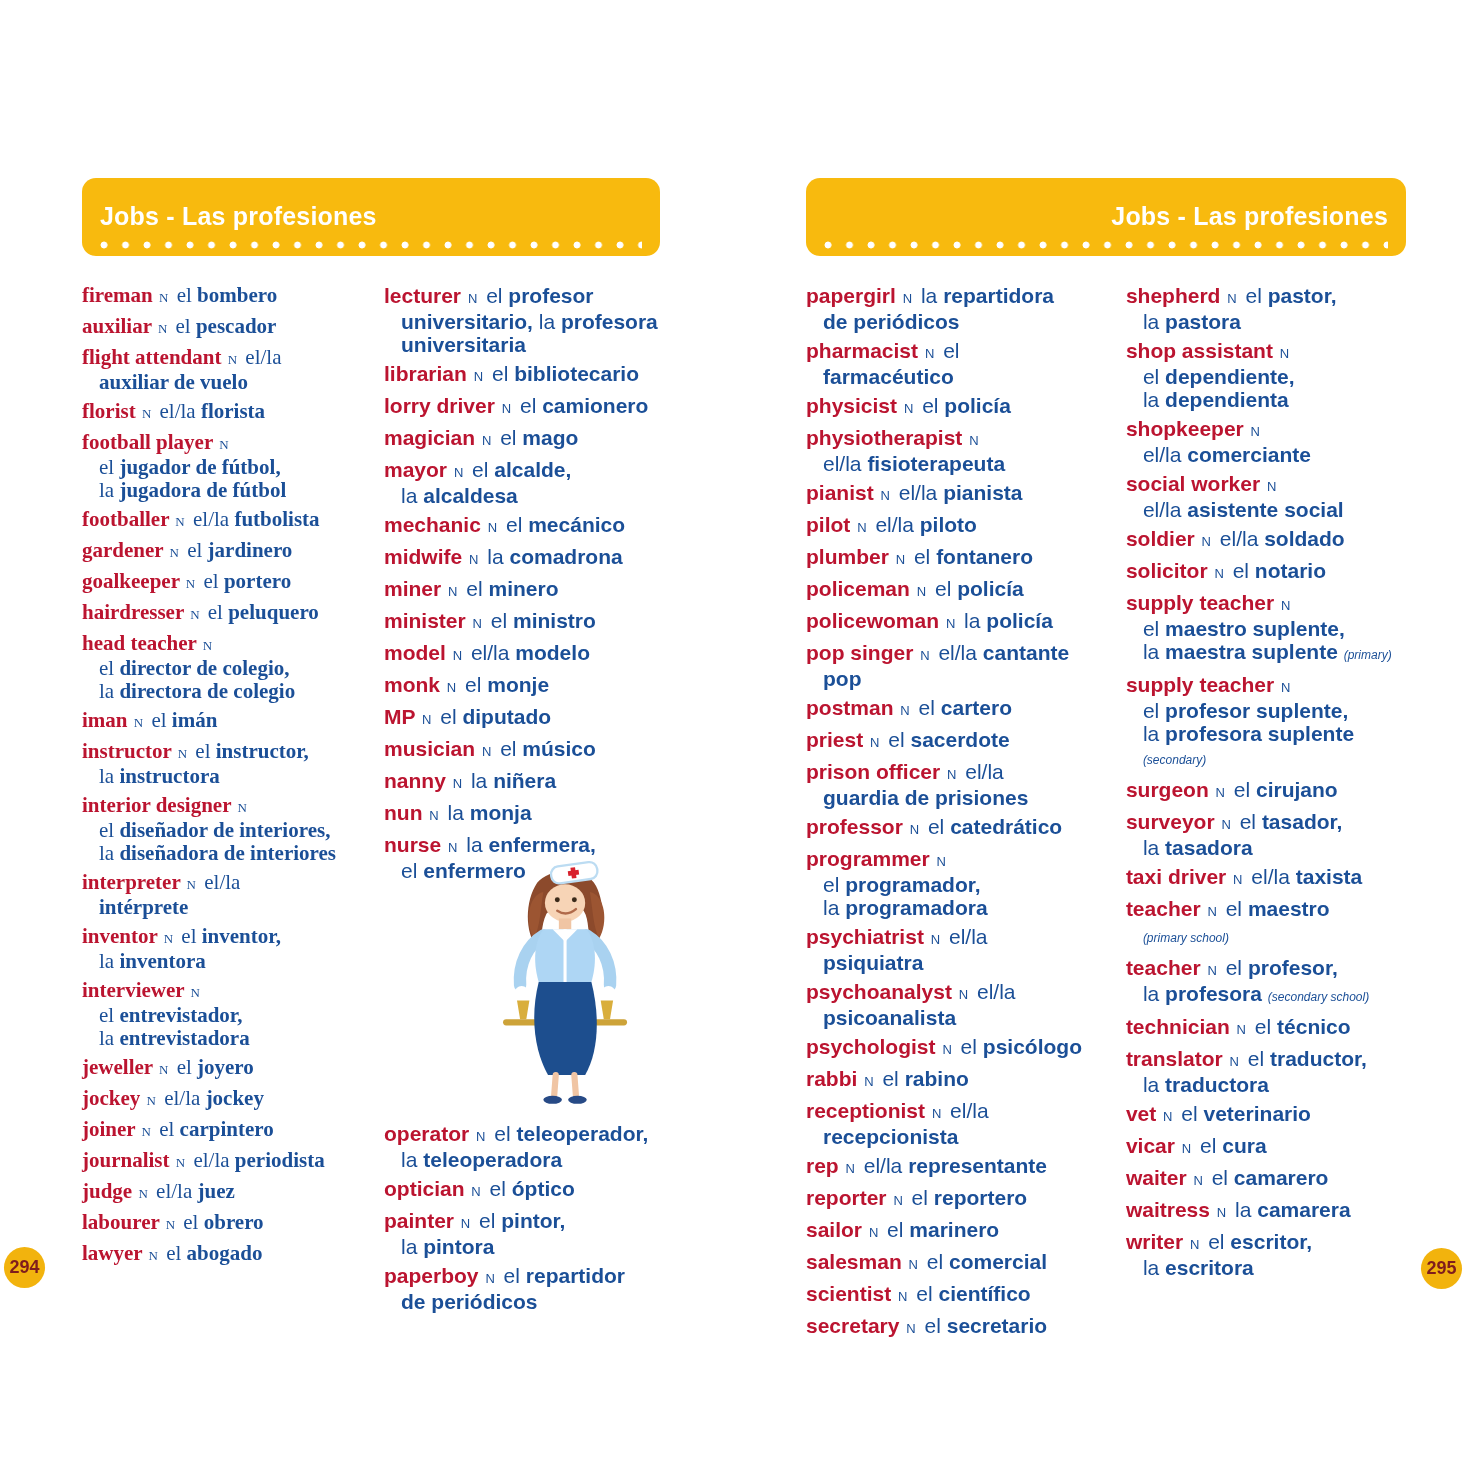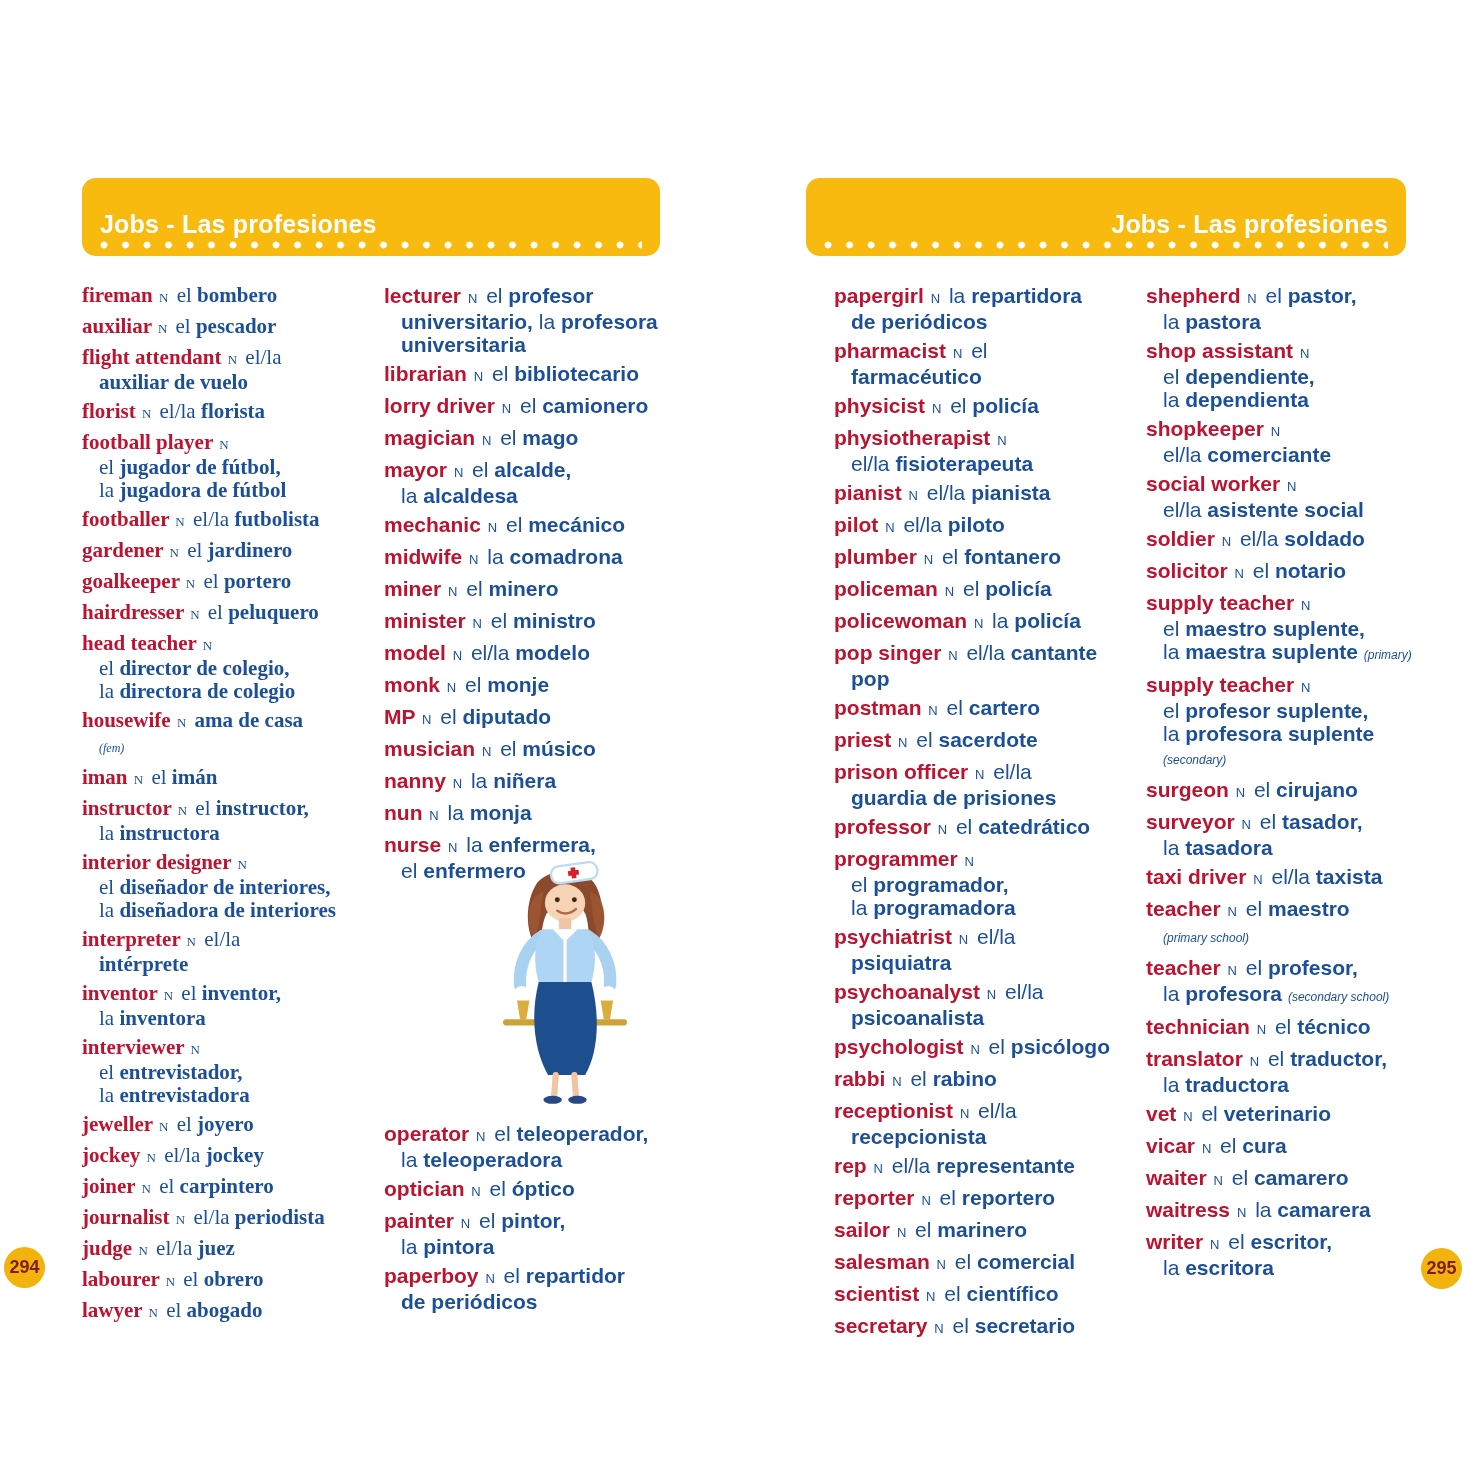--- a/index.html
+++ b/index.html
@@ -7,29 +7,29 @@
   body { font-family:"Liberation Sans", sans-serif; }
   #canvas { position:relative; width:1483px; height:1483px; background:#ffffff; overflow:hidden; }
 
   .page { position:absolute; top:178px; }
   .page-left  { left:82px;  width:578px; }
   .page-right { left:806px; width:600px; }
 
   .banner { height:78px; background:#f8ba0e; border-radius:14px;
             display:flex; flex-direction:column; justify-content:flex-end;
             padding:0 18px 7px 18px; }
-  .banner-title { color:#ffffff; font-weight:bold; font-size:25px; line-height:1; margin-bottom:4px; letter-spacing:0.2px; }
+  .banner-title { color:#ffffff; font-weight:bold; font-size:25px; line-height:1; margin-bottom:12px; letter-spacing:0.2px; }
   .banner-right .banner-title { text-align:right; }
   .dots { height:8px; background-image:radial-gradient(circle at 4px 4px, #ffffff 3.1px, rgba(255,255,255,0) 3.8px);
           background-size:21.5px 8px; background-repeat:repeat-x; }
 
   .columns { display:flex; margin-top:28px; align-items:flex-start; }
   .page-left  .col1 { width:302px;font-family:Liberation Serif, serif; }
   .page-left  .col2 { width:276px; }
-  .page-right .col1 { width:302px;margin-left:28px; }
+  .page-right .col1 { width:302px; }
   .page-right .col2 { width:298px;margin-left:36px; }
 
   .entry { margin-bottom:6px; font-size:21px; line-height:23px; font-weight:bold; color:#1b4f97; }
   .line { white-space:nowrap; }
   .line.cont { padding-left:17px; }
   .s-hw { color:#bb1430; }
   .s-n  { font-size:13px; font-weight:normal; color:#1b4f97; margin:0 3px 0 1px; }
   .s-ar { font-weight:normal; }
   .s-it { font-weight:normal; font-style:italic; font-size:12px; }
 
@@ -83,24 +83,20 @@
           </div>
           <div class="entry">
             <div class="line"><span class="s-hw">hairdresser</span> <span class="s-n">N</span> <span class="s-ar">el</span> <span class="s-tr">peluquero</span></div>
           </div>
           <div class="entry">
             <div class="line"><span class="s-hw">head teacher</span> <span class="s-n">N</span></div>
             <div class="line cont"><span class="s-ar">el</span> <span class="s-tr">director de colegio,</span></div>
             <div class="line cont"><span class="s-ar">la</span> <span class="s-tr">directora de colegio</span></div>
           </div>
           <div class="entry">
-            <div class="line"><span class="s-hw">housewife</span> <span class="s-n">N</span> <span class="s-tr">ama de casa</span></div>
-            <div class="line cont"><span class="s-it">(fem)</span></div>
-          </div>
-          <div class="entry">
             <div class="line"><span class="s-hw">iman</span> <span class="s-n">N</span> <span class="s-ar">el</span> <span class="s-tr">imán</span></div>
           </div>
           <div class="entry">
             <div class="line"><span class="s-hw">instructor</span> <span class="s-n">N</span> <span class="s-ar">el</span> <span class="s-tr">instructor,</span></div>
             <div class="line cont"><span class="s-ar">la</span> <span class="s-tr">instructora</span></div>
           </div>
           <div class="entry">
             <div class="line"><span class="s-hw">interior designer</span> <span class="s-n">N</span></div>
             <div class="line cont"><span class="s-ar">el</span> <span class="s-tr">diseñador de interiores,</span></div>
             <div class="line cont"><span class="s-ar">la</span> <span class="s-tr">diseñadora de interiores</span></div>

